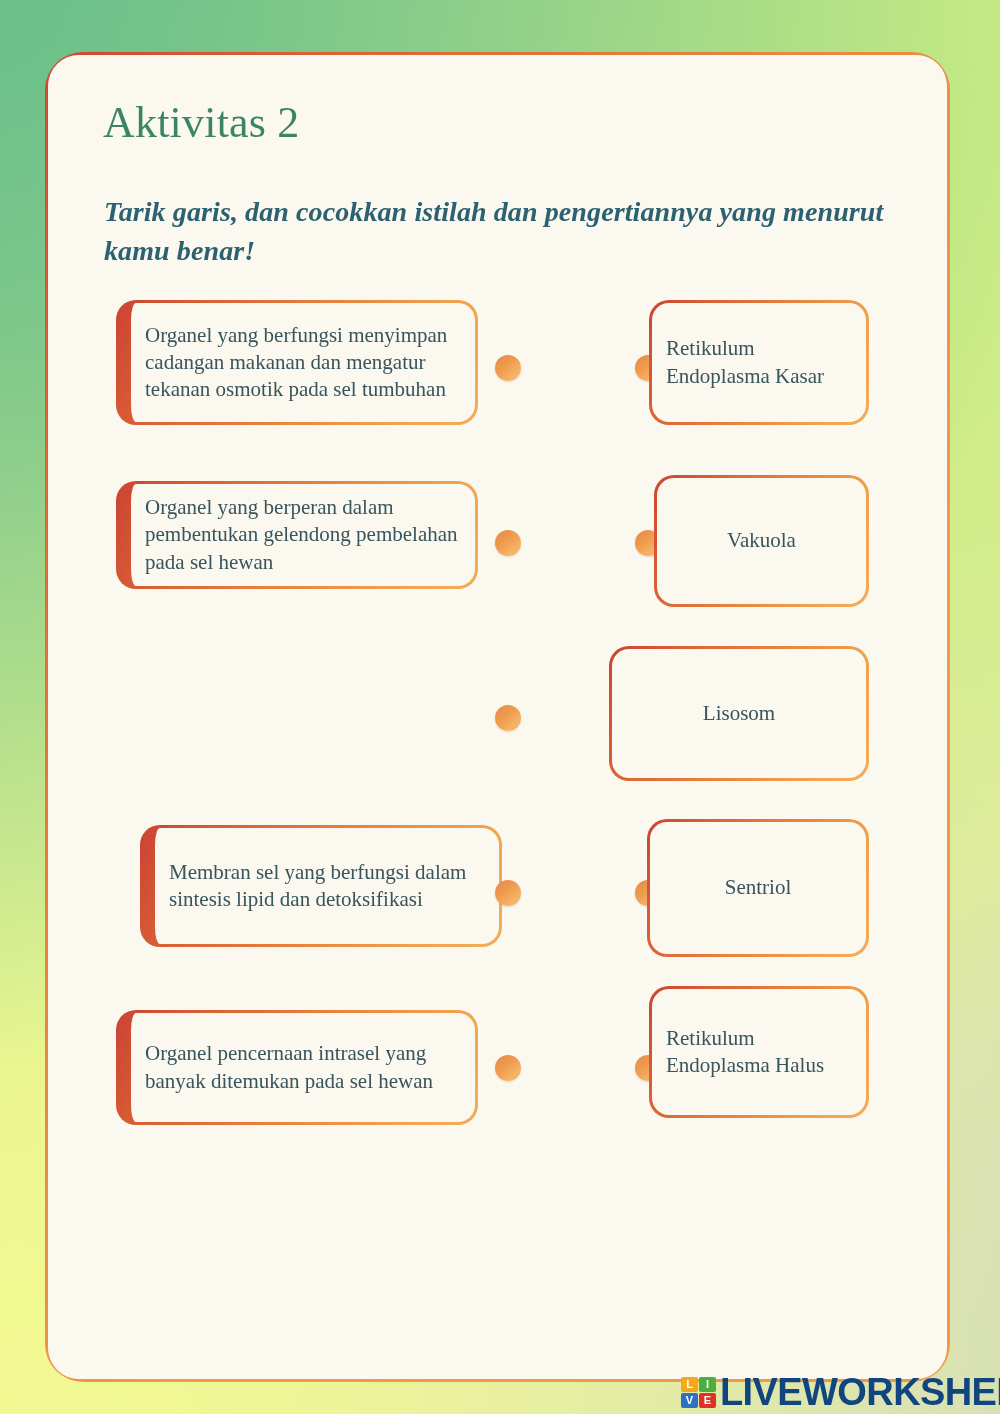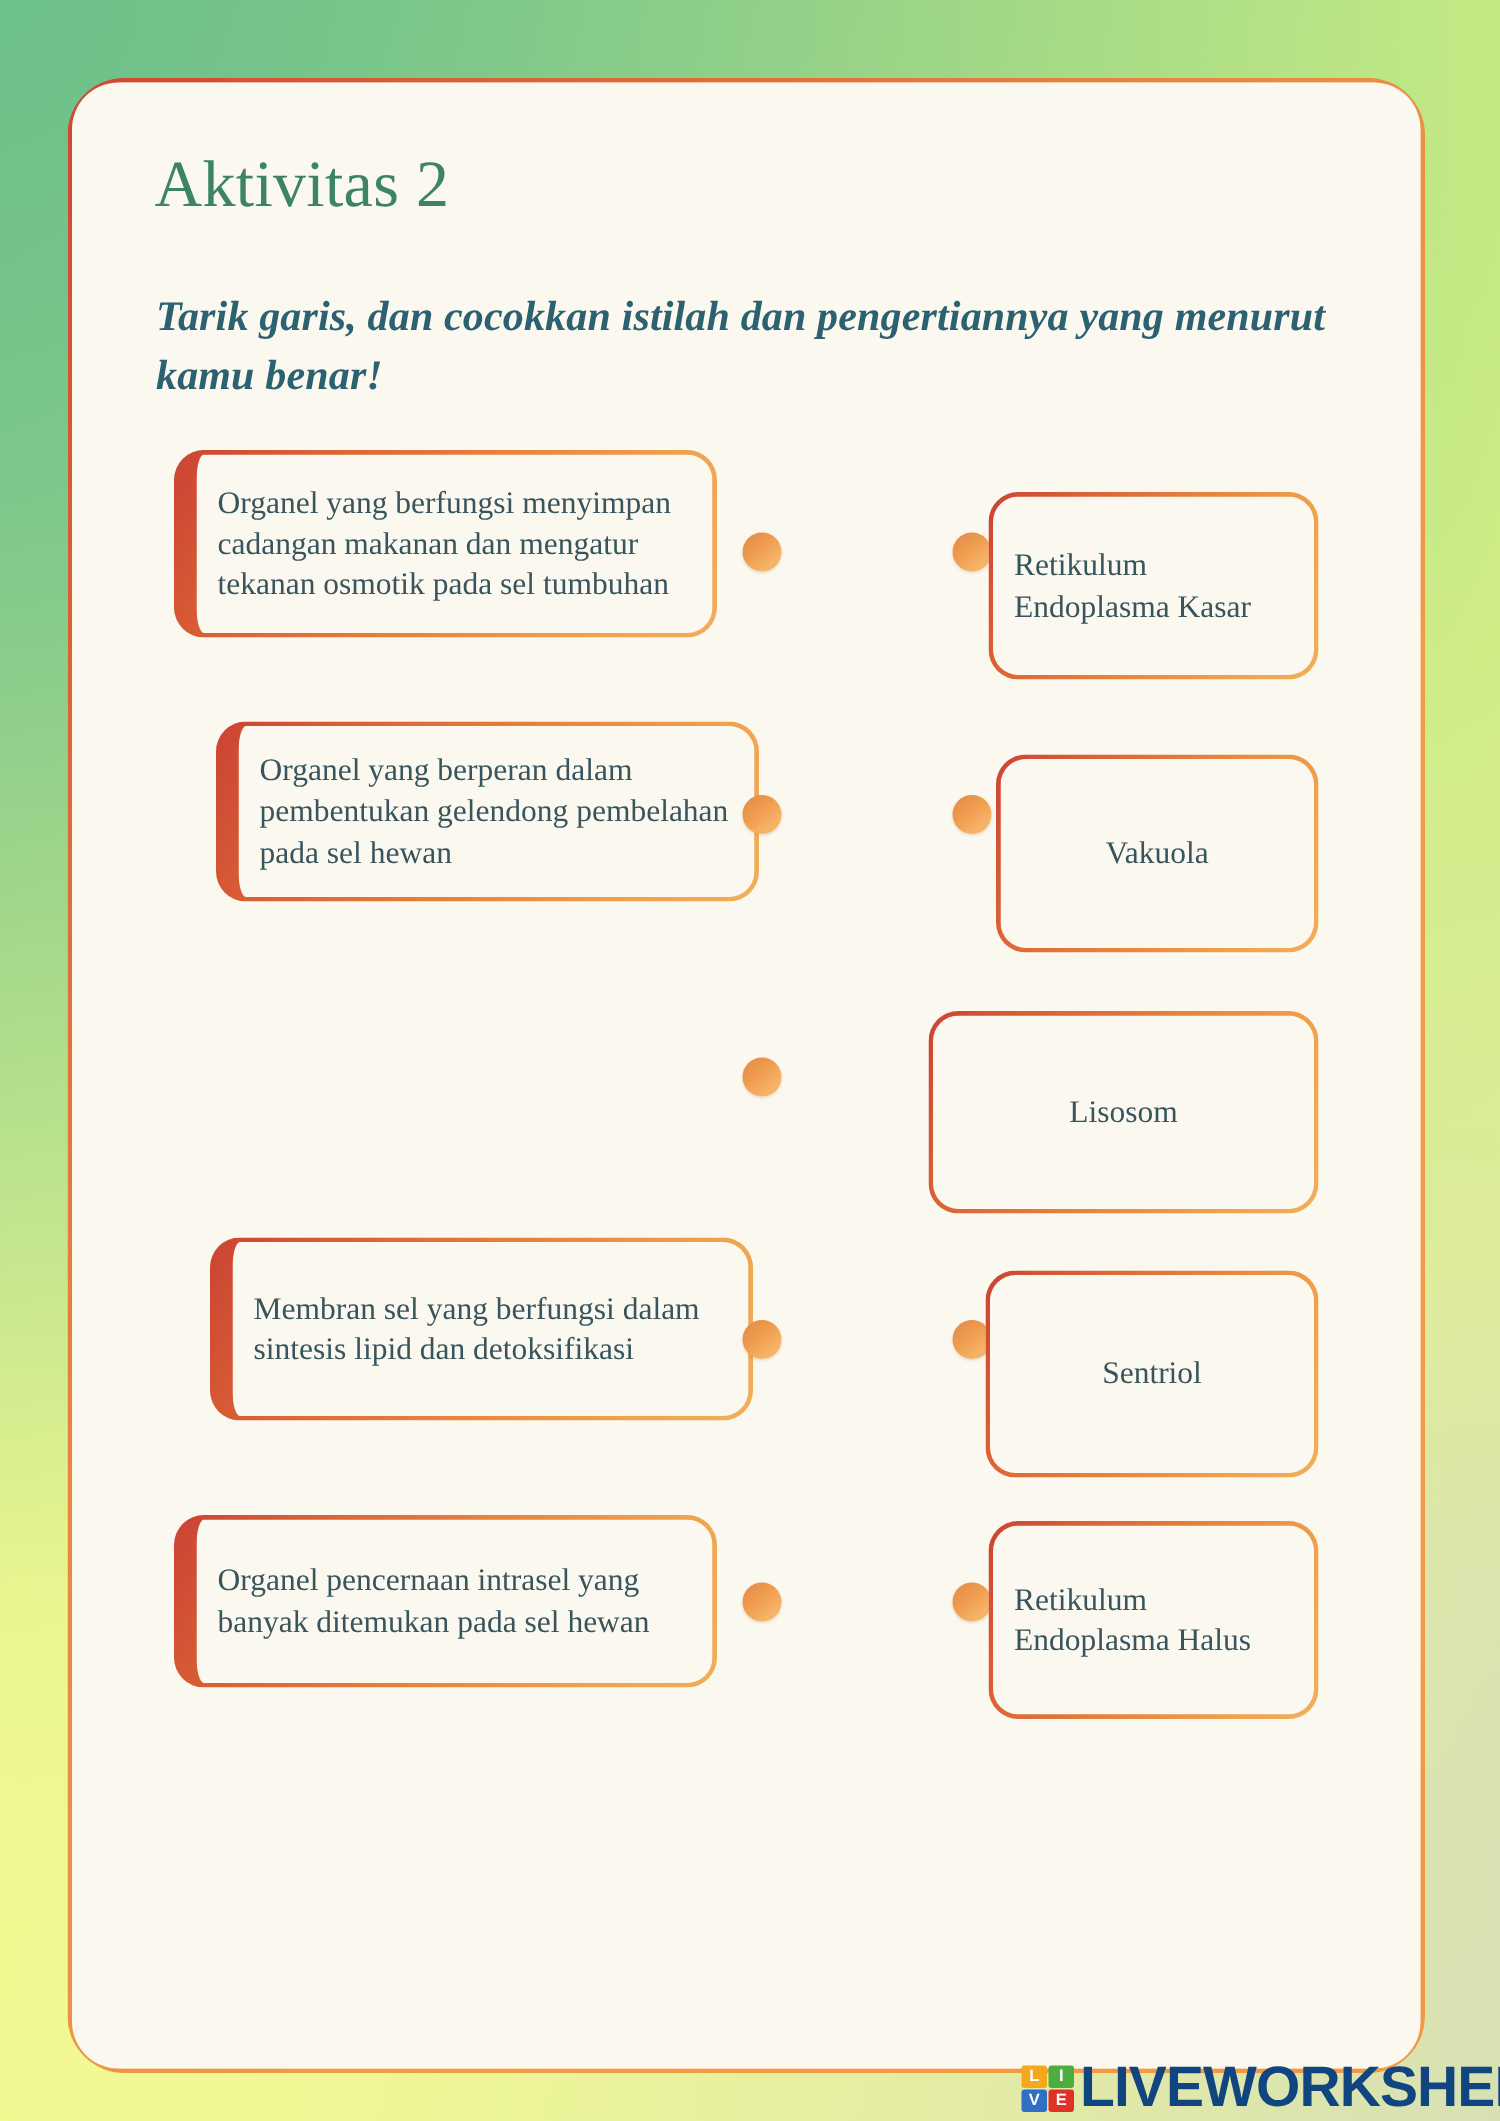--- a/index.html
+++ b/index.html
@@ -109,21 +109,21 @@
   .opt-text {
     font-size: 21px;
     line-height: 1.30;
     color: #38545c;
     padding: 0 14px;
     width: 100%;
     box-sizing: border-box;
   }
 
   .left-box  { left: 68px;  width: 362px; padding-left: 15px; }
-  .right-box { right: 68px; margin-top: 28px; }
+  .right-box { right: 78px; }
   .right-box .opt-text { text-align: left; }
   .right-box.centered .opt-text { text-align: center; }
 
   
   .dot {
     position: absolute;
     width: 26px;
     height: 26px;
     border-radius: 50%;
     top: 50%;
@@ -192,21 +192,21 @@
           <div class="opt-text">Organel yang berfungsi menyimpan cadangan makanan dan mengatur tekanan osmotik pada sel tumbuhan</div>
         </div>
         <div class="dot dot-left"></div>
         <div class="dot dot-right"></div>
         <div class="opt-box right-box" style="top:0px; height:125px; width:220px;">
           <div class="opt-text">Retikulum Endoplasma Kasar</div>
         </div>
       </div>
 
       <div class="match-row">
-        <div class="opt-box left-box" style="top:6px; height:120px;margin-left:28px;">
+        <div class="opt-box left-box" style="top:6px; height:108px;">
           <div class="opt-text">Organel yang berperan dalam pembentukan gelendong pembelahan pada sel hewan</div>
         </div>
         <div class="dot dot-left"></div>
         <div class="dot dot-right"></div>
         <div class="opt-box right-box centered" style="top:0px; height:132px; width:215px;">
           <div class="opt-text">Vakuola</div>
         </div>
       </div>
 
       <div class="match-row">

